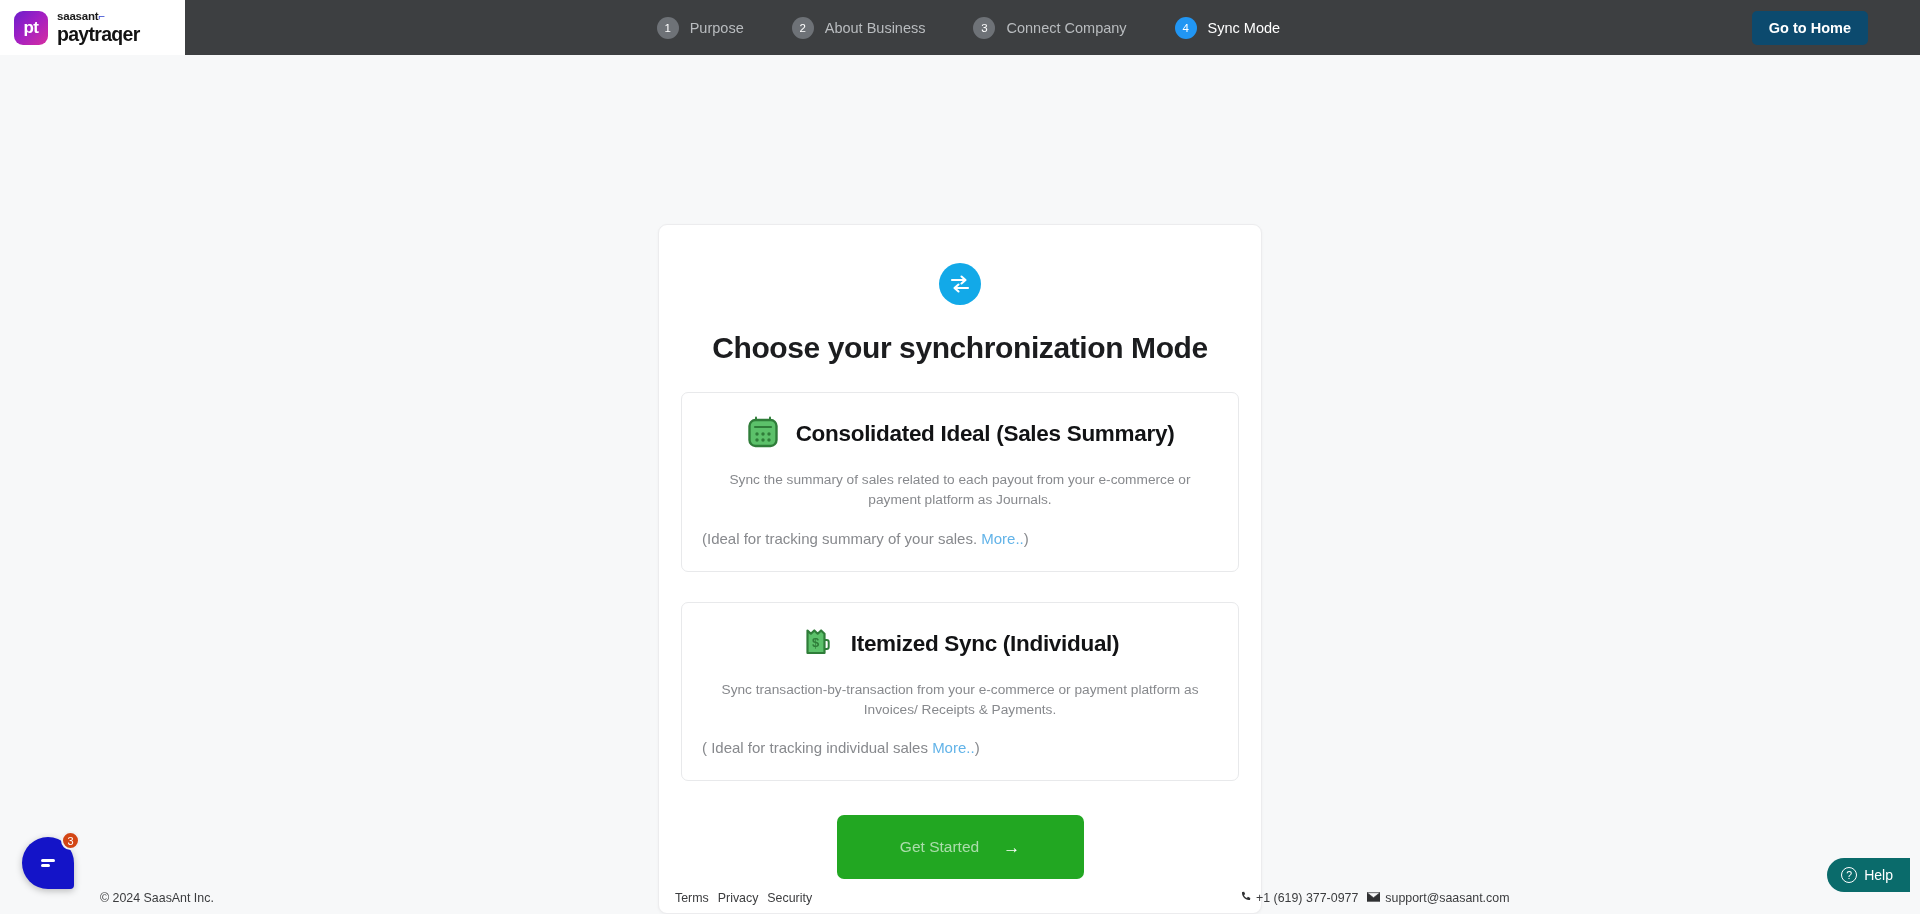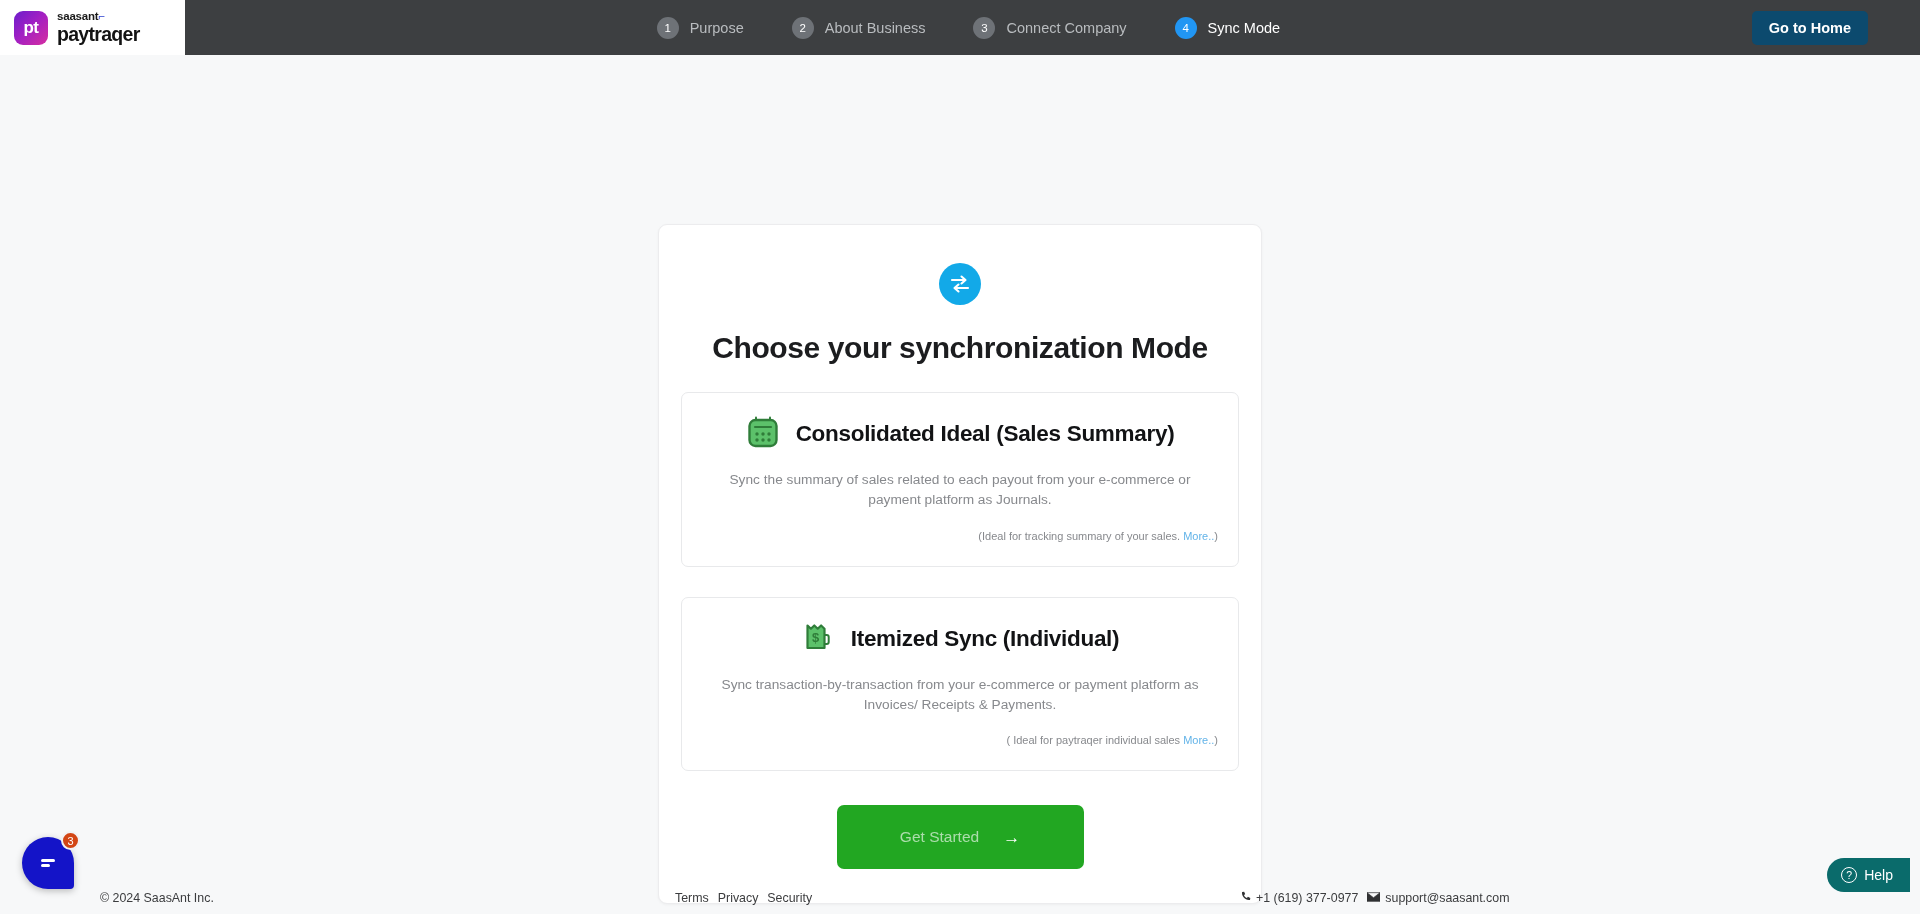--- a/index.html
+++ b/index.html
@@ -162,22 +162,22 @@
   .option-desc {
     margin-top: 17px;
     text-align: center;
     font-size: 13.7px;
     line-height: 1.45;
     color: #87898d;
     padding: 0 4px;
   }
   .option-note {
     margin-top: 20px;
-    text-align: right;
-    font-size: 11px;
+    text-align: left;
+    font-size: 15px;
     color: #87898d;
   }
   .more-link { color: #62b3e8; cursor: pointer; }
 
   .cta-wrap { display: flex; justify-content: center; margin-top: 34px; }
   .cta {
     background: #22a722;
     border: none;
     border-radius: 7px;
     width: 247px;
@@ -338,21 +338,21 @@
         <span>
           <svg width="34" height="34" viewBox="0 0 34 34" fill="none">
             <path d="M22.5 15 h3.2 a2 2 0 0 1 2 2 v5 a2 2 0 0 1 -2 2 h-3.2 z" fill="#ffffff" stroke="#2f7d39" stroke-width="2"></path>
             <path d="M6.5 5.5 l3.4 3.2 l3.4 -3.2 l3.4 3.2 l3.4 -3.2 l3.4 3.2 V28 H6.5 Z" fill="#5cc16a" stroke="#2f7d39" stroke-width="2.2" stroke-linejoin="round"></path>
             <text x="14.6" y="21.5" font-family="'Liberation Sans',sans-serif" font-size="13" font-weight="700" fill="#2f7d39" text-anchor="middle">$</text>
           </svg>
         </span>
         <div class="option-title">Itemized Sync (Individual)</div>
       </div>
       <div class="option-desc">Sync transaction-by-transaction from your e-commerce or payment platform as Invoices/ Receipts &amp; Payments.</div>
-      <div class="option-note"><span>( Ideal for paytraqer individual sales </span><span class="more-link">More..</span><span>)</span></div>
+      <div class="option-note"><span>( Ideal for tracking individual sales </span><span class="more-link">More..</span><span>)</span></div>
     </div>
 
     <div class="cta-wrap">
       <button class="cta">
         <span>Get Started</span>
         <span class="arrow">→</span>
       </button>
     </div>
   </div>
 

